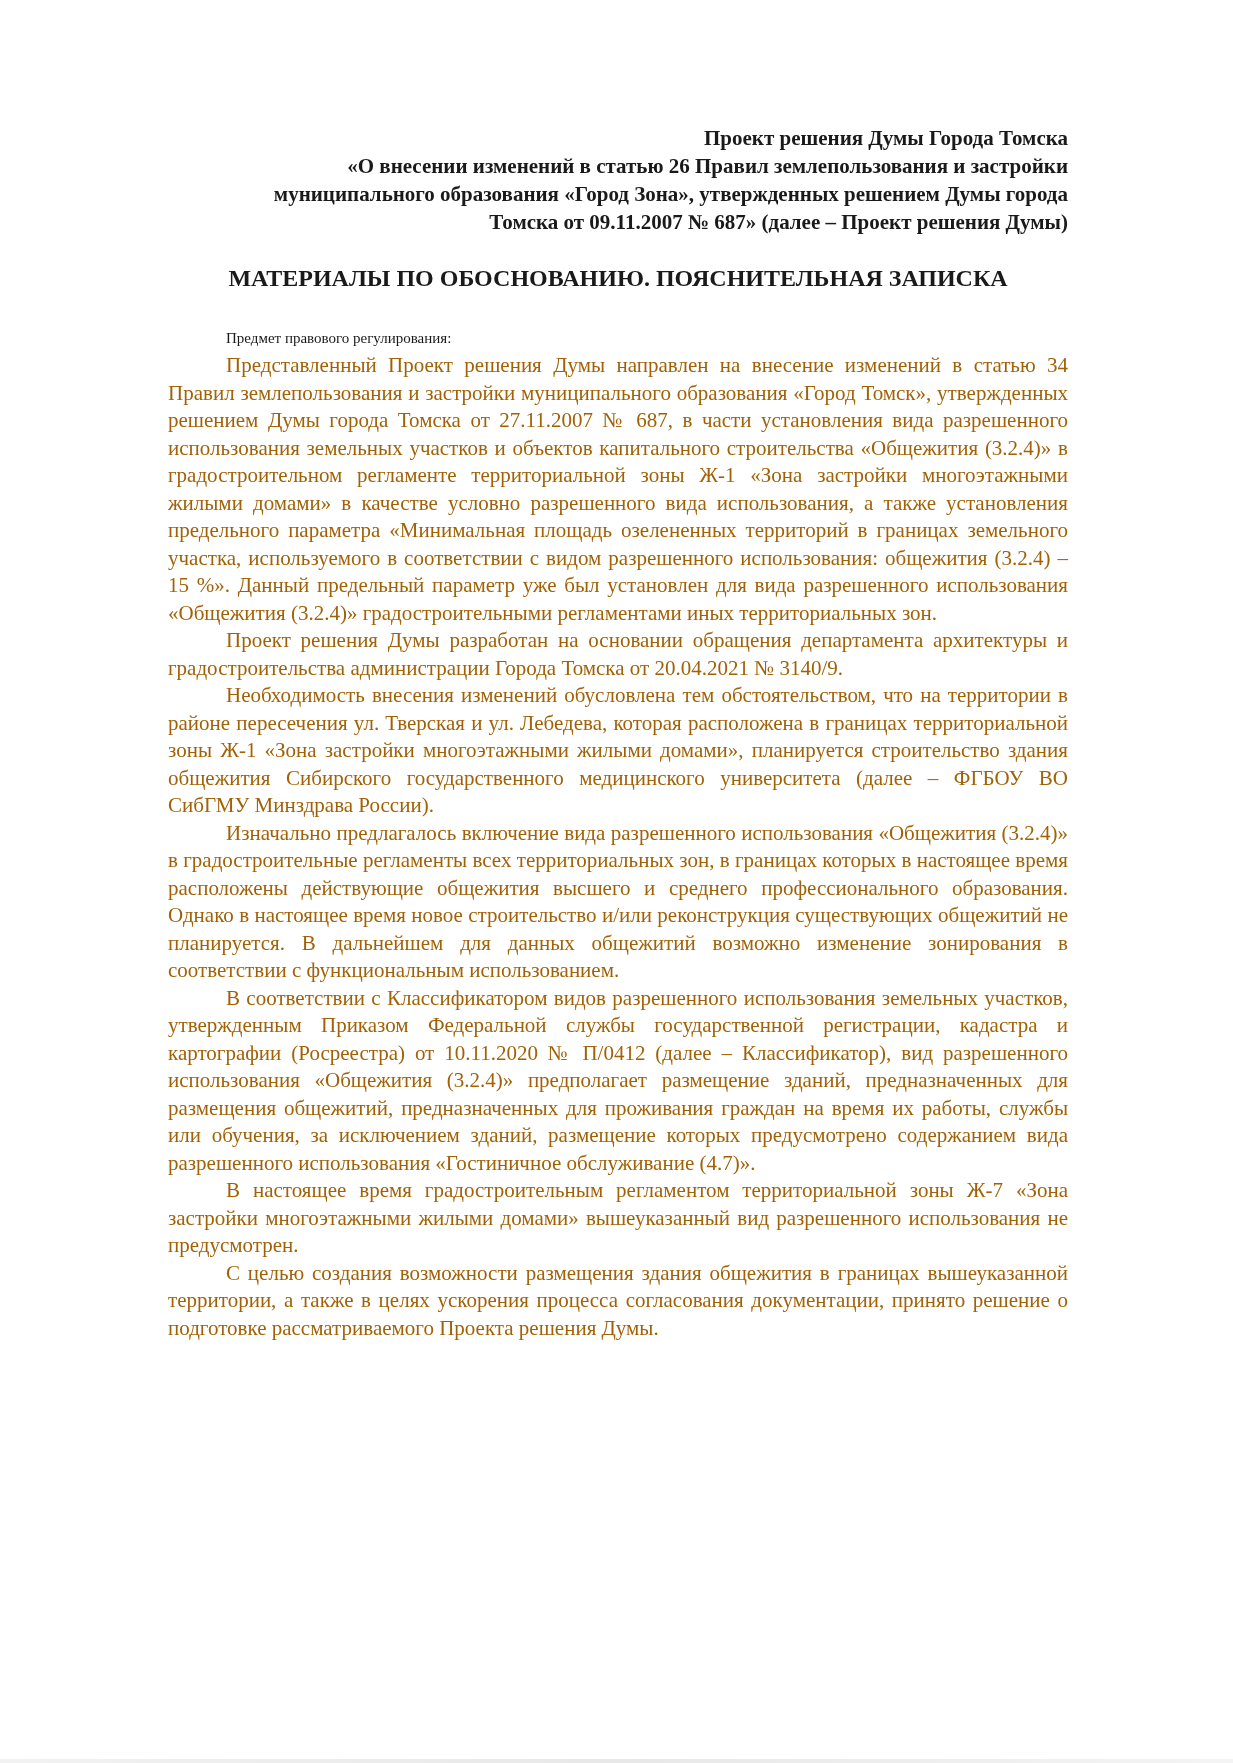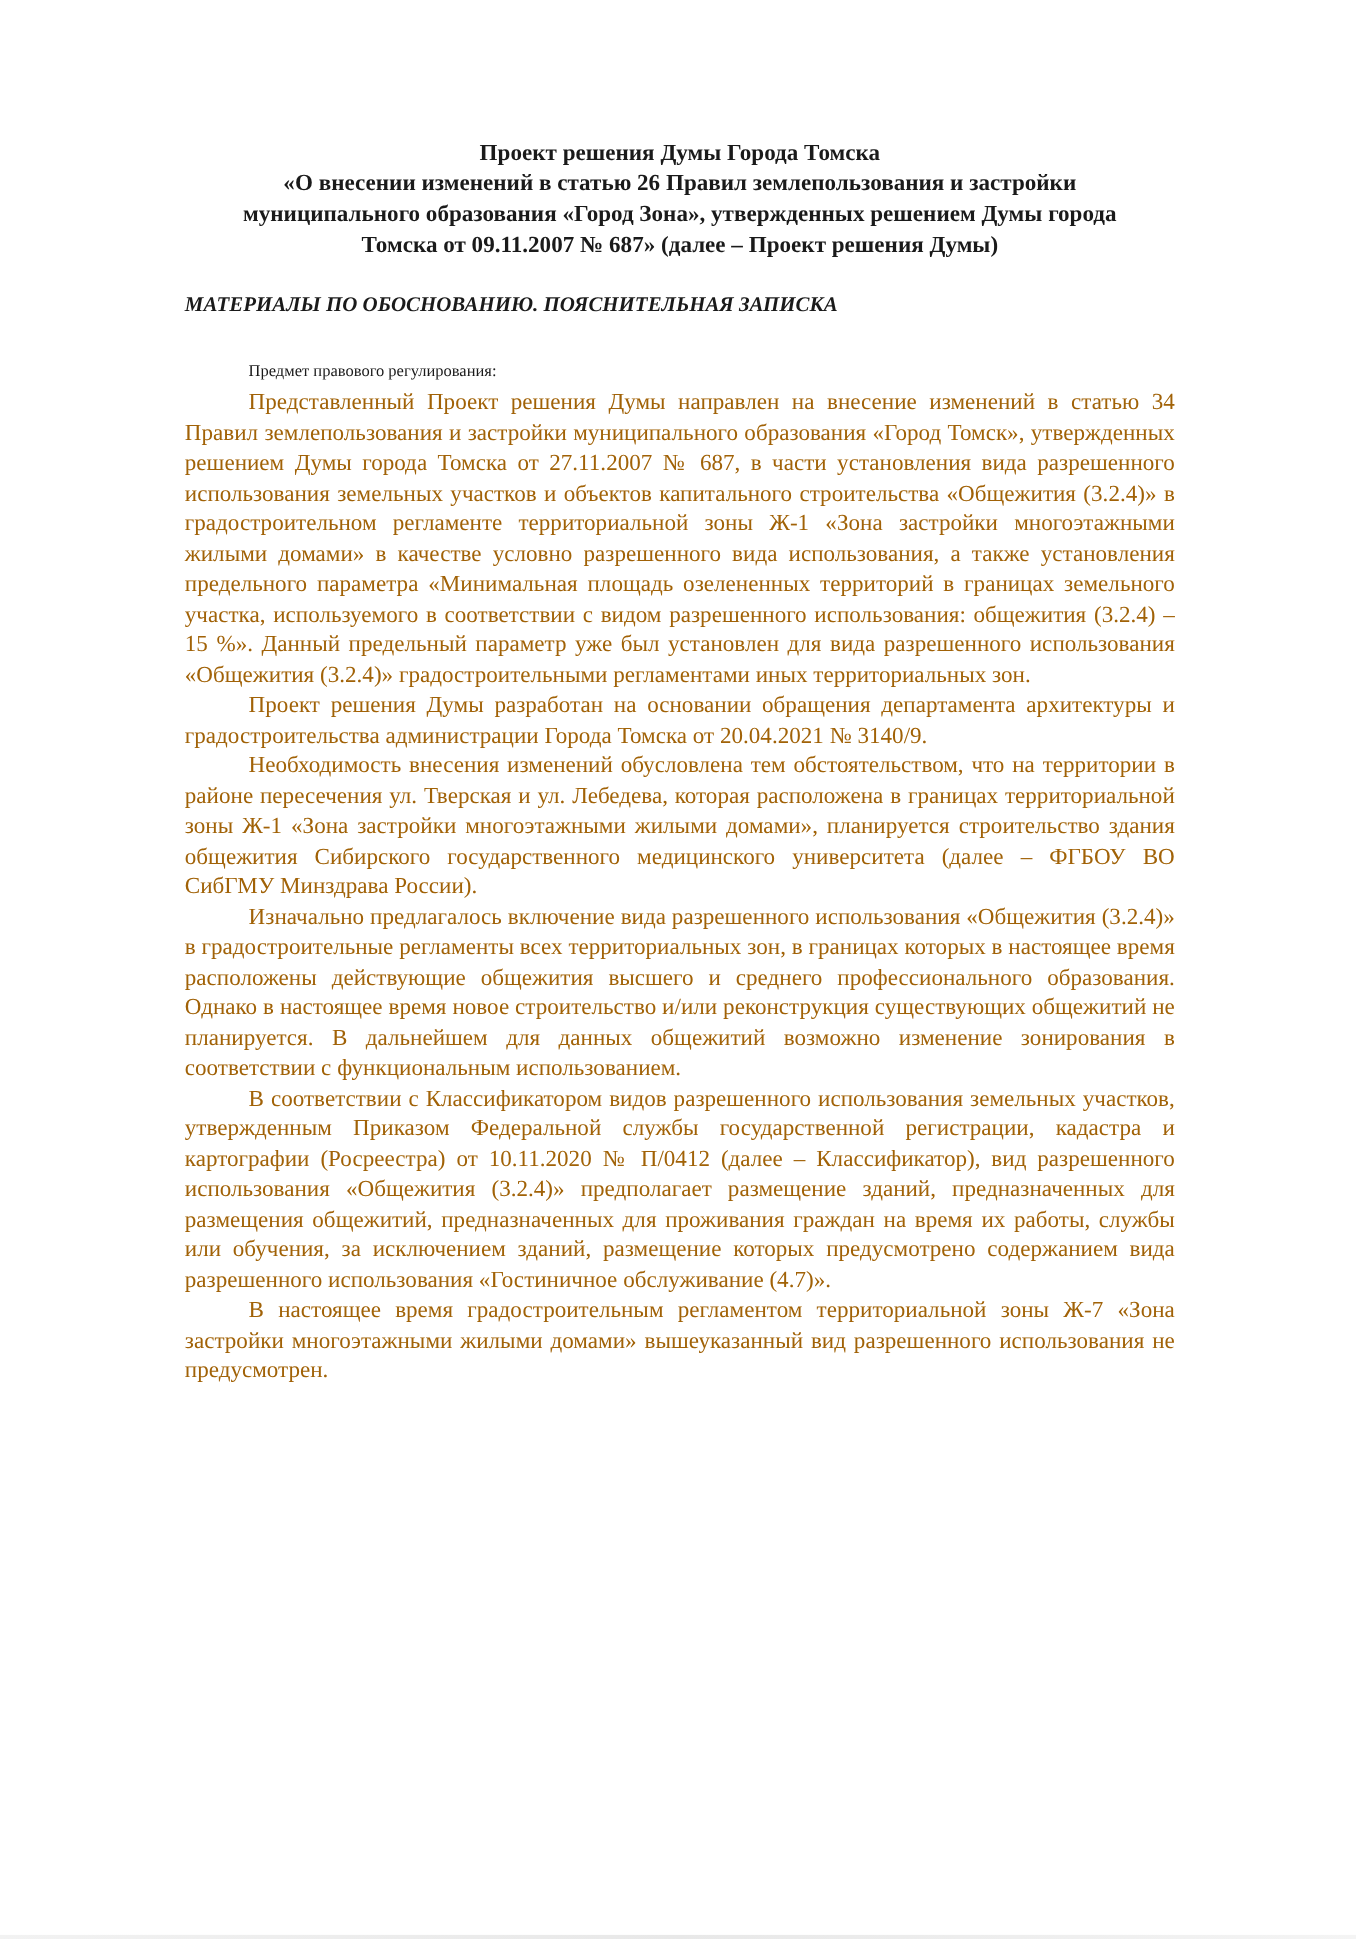--- a/index.html
+++ b/index.html
@@ -5,27 +5,27 @@
   html, body { margin: 0; padding: 0; background: #ffffff; }
   body {
     width: 1233px; height: 1763px; position: relative; overflow: hidden;
     font-family: "Liberation Serif", "DejaVu Serif", serif;
     color: #1a1a1a;
   }
   .page {
     position: absolute; left: 168px; top: 124px; width: 900px;
   }
   .title-block {
-    text-align: center; font-weight: bold; font-size: 21px; line-height: 28px;
+    text-align: right; font-weight: bold; font-size: 21px; line-height: 28px;
     margin: 0;
   }
   .title-block div { margin: 0; }
   .section-title {
-    font-weight: bold; font-size: 19px; line-height: 28px;
-    margin-top: 28px; margin-bottom: 32px; font-style: italic;
+    text-align: center; font-weight: bold; font-size: 24px; line-height: 28px;
+    margin-top: 28px; margin-bottom: 32px;
   }
   .subheading {
     font-weight: normal; font-size: 15px; line-height: 28px;
     text-indent: 58px; text-align: justify; margin: 0;
   }
   .subheading.gap-top { margin-top: 34px; }
   p.body {
     font-size: 21px; line-height: 27.5px; text-align: justify;
     text-indent: 58px; margin: 0; color: #a16207;
   }
@@ -51,16 +51,17 @@
     <div class="subheading">Предмет правового регулирования:</div>
     <p class="body">Представленный Проект решения Думы направлен на внесение изменений в статью 34 Правил землепользования и застройки муниципального образования «Город Томск», утвержденных решением Думы города Томска от 27.11.2007 № 687, в части установления вида разрешенного использования земельных участков и объектов капитального строительства «Общежития (3.2.4)» в градостроительном регламенте территориальной зоны Ж-1 «Зона застройки многоэтажными жилыми домами» в качестве условно разрешенного вида использования, а также установления предельного параметра «Минимальная площадь озелененных территорий в границах земельного участка, используемого в соответствии с видом разрешенного использования: общежития (3.2.4) – 15 %». Данный предельный параметр уже был установлен для вида разрешенного использования «Общежития (3.2.4)» градостроительными регламентами иных территориальных зон.</p>
   </div>
 
   <div>
     <p class="body">Проект решения Думы разработан на основании обращения департамента архитектуры и градостроительства администрации Города Томска от 20.04.2021 № 3140/9.</p>
     <p class="body">Необходимость внесения изменений обусловлена тем обстоятельством, что на территории в районе пересечения ул. Тверская и ул. Лебедева, которая расположена в границах территориальной зоны Ж-1 «Зона застройки многоэтажными жилыми домами», планируется строительство здания общежития Сибирского государственного медицинского университета (далее – ФГБОУ ВО СибГМУ Минздрава России).</p>
     <p class="body">Изначально предлагалось включение вида разрешенного использования «Общежития (3.2.4)» в градостроительные регламенты всех территориальных зон, в границах которых в настоящее время расположены действующие общежития высшего и среднего профессионального образования. Однако в настоящее время новое строительство и/или реконструкция существующих общежитий не планируется. В дальнейшем для данных общежитий возможно изменение зонирования в соответствии с функциональным использованием.</p>
     <p class="body">В соответствии с Классификатором видов разрешенного использования земельных участков, утвержденным Приказом Федеральной службы государственной регистрации, кадастра и картографии (Росреестра) от 10.11.2020 № П/0412 (далее – Классификатор), вид разрешенного использования «Общежития (3.2.4)» предполагает размещение зданий, предназначенных для размещения общежитий, предназначенных для проживания граждан на время их работы, службы или обучения, за исключением зданий, размещение которых предусмотрено содержанием вида разрешенного использования «Гостиничное обслуживание (4.7)».</p>
     <p class="body">В настоящее время градостроительным регламентом территориальной зоны Ж-7 «Зона застройки многоэтажными жилыми домами» вышеуказанный вид разрешенного использования не предусмотрен.</p>
+    <p class="body">С целью создания возможности размещения здания общежития в границах вышеуказанной территории, а также в целях ускорения процесса согласования документации, принято решение о подготовке рассматриваемого Проекта решения Думы.</p>
   </div>
 </div>
 
 <div class="scan-bottom"></div>
 
 </body></html>

